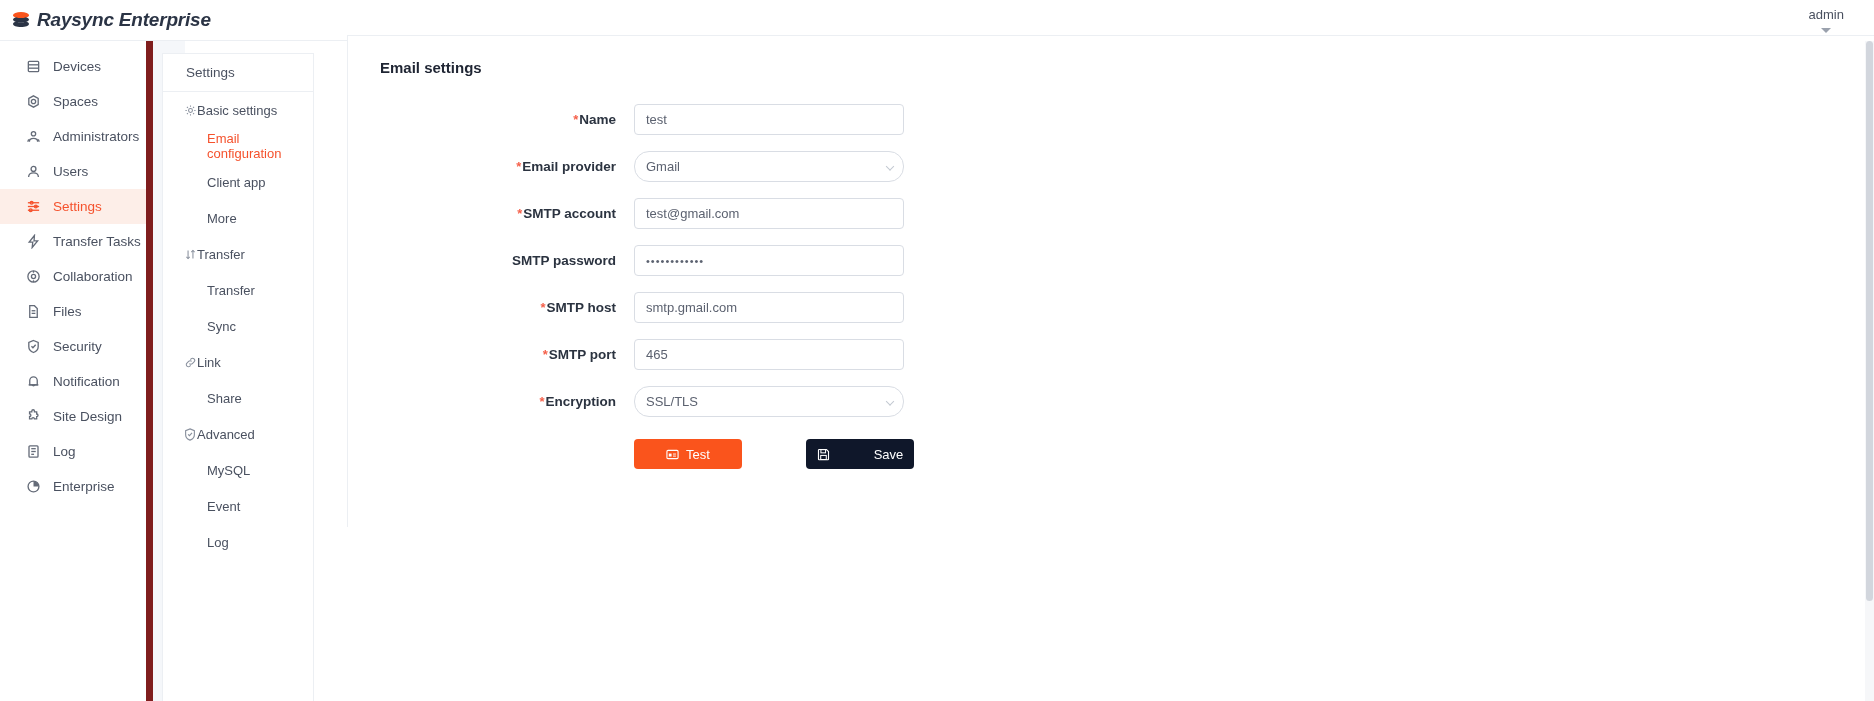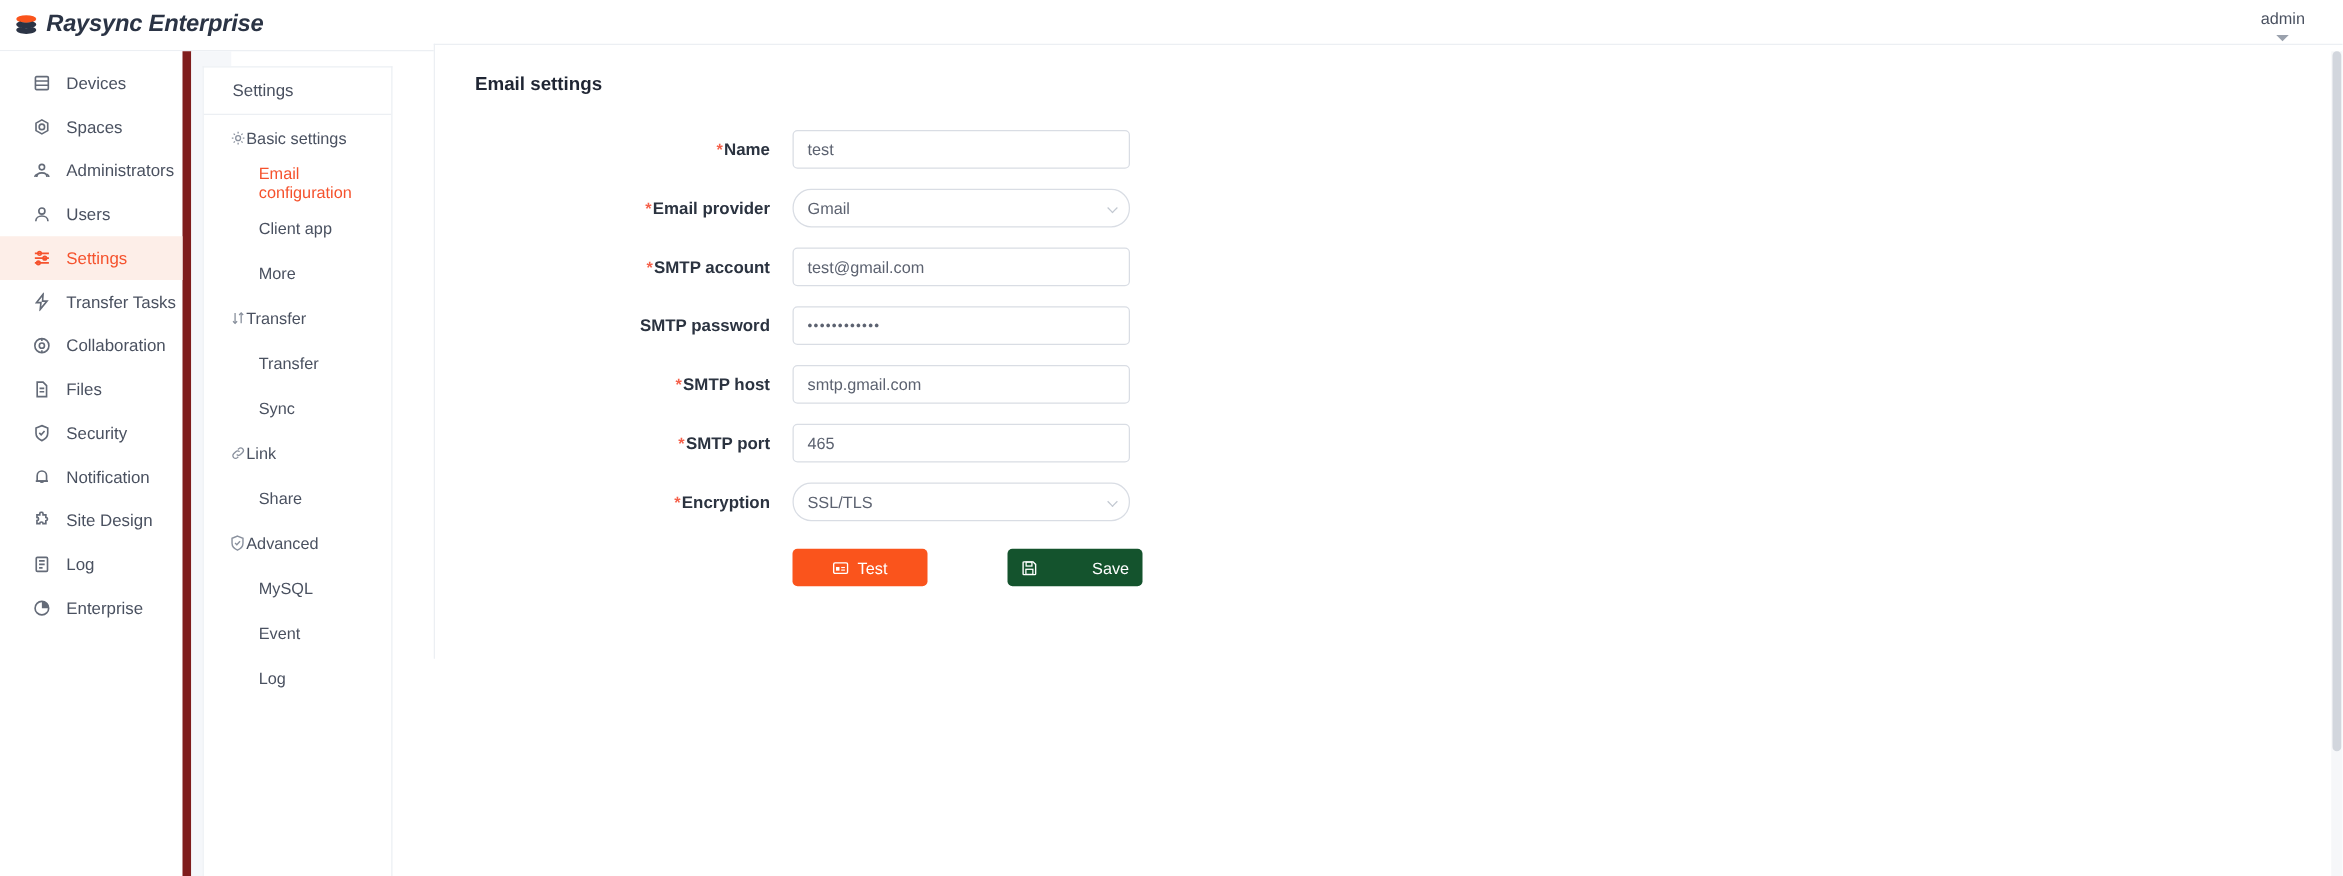--- a/index.html
+++ b/index.html
@@ -133,21 +133,21 @@
   .dots { letter-spacing: 1px; font-size: 11px; color: #5c6270; }
 
   .btnrow { display: flex; margin-top: 14px; padding-left: 286px; gap: 64px; }
   .btn {
     height: 30px; border-radius: 4px;
     display: flex; align-items: center; justify-content: center;
     gap: 7px; font-size: 13px; color: #fff;
     cursor: pointer; user-select: none;
   }
   .btn-test { width: 108px; background: #fa541c; }
-  .btn-save { width: 108px; background: #14532d; cursor: default; gap: 44px; }
+  .btn-save { width: 108px; background: #0f172a; cursor: default; gap: 44px; }
   .btn .bico { display: flex; align-items: center; }
 
   
   .vscroll {
     position: absolute; top: 41px; right: 0;
     width: 9px; height: 660px; background: #f6f7f9;
   }
   .vscroll .thumb {
     position: absolute; top: 0; left: 1px;
     width: 7px; height: 560px;

